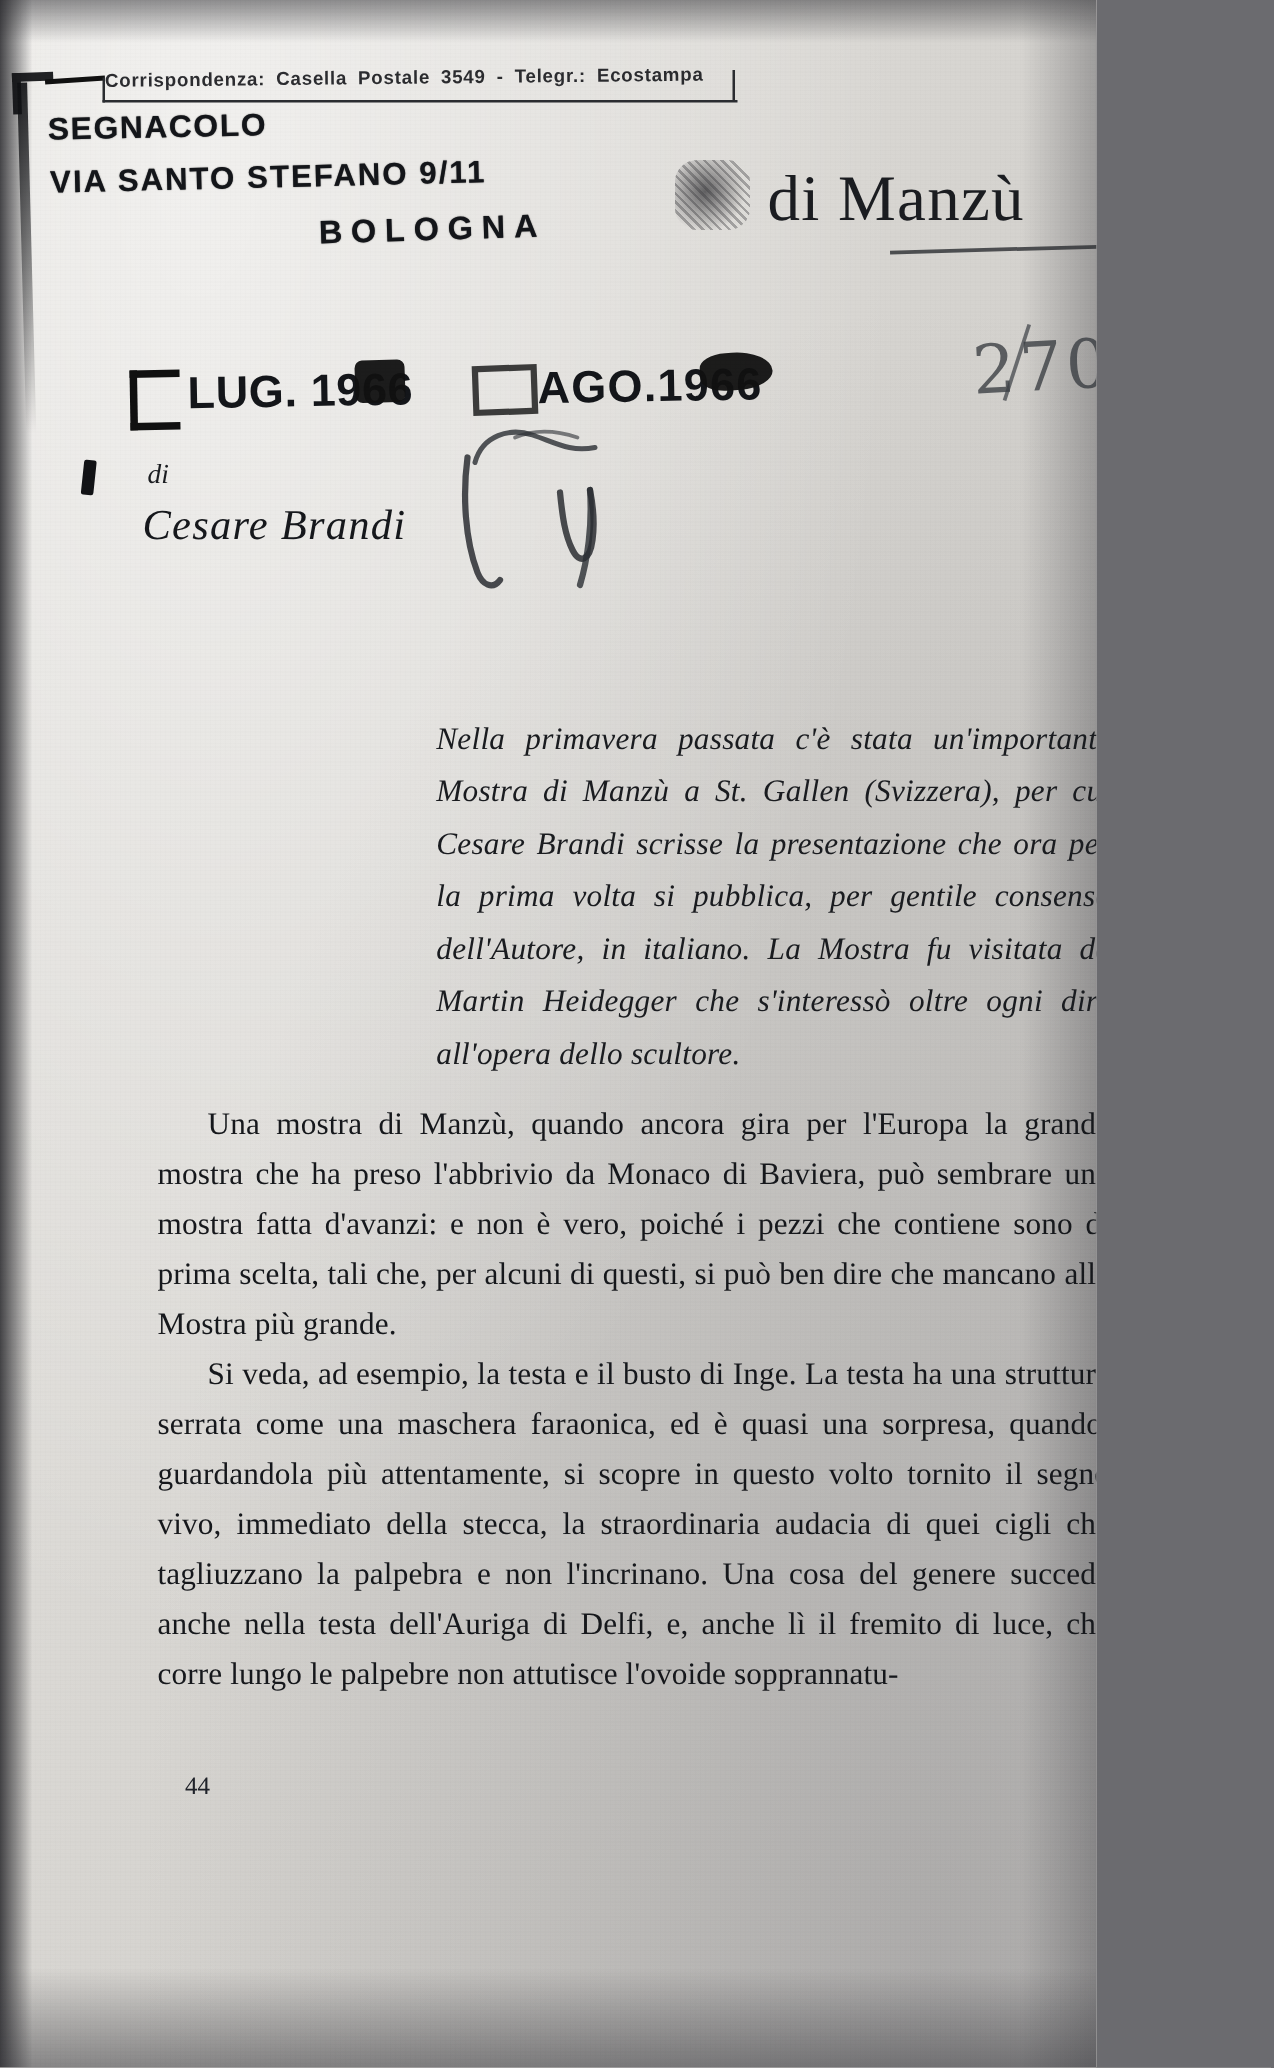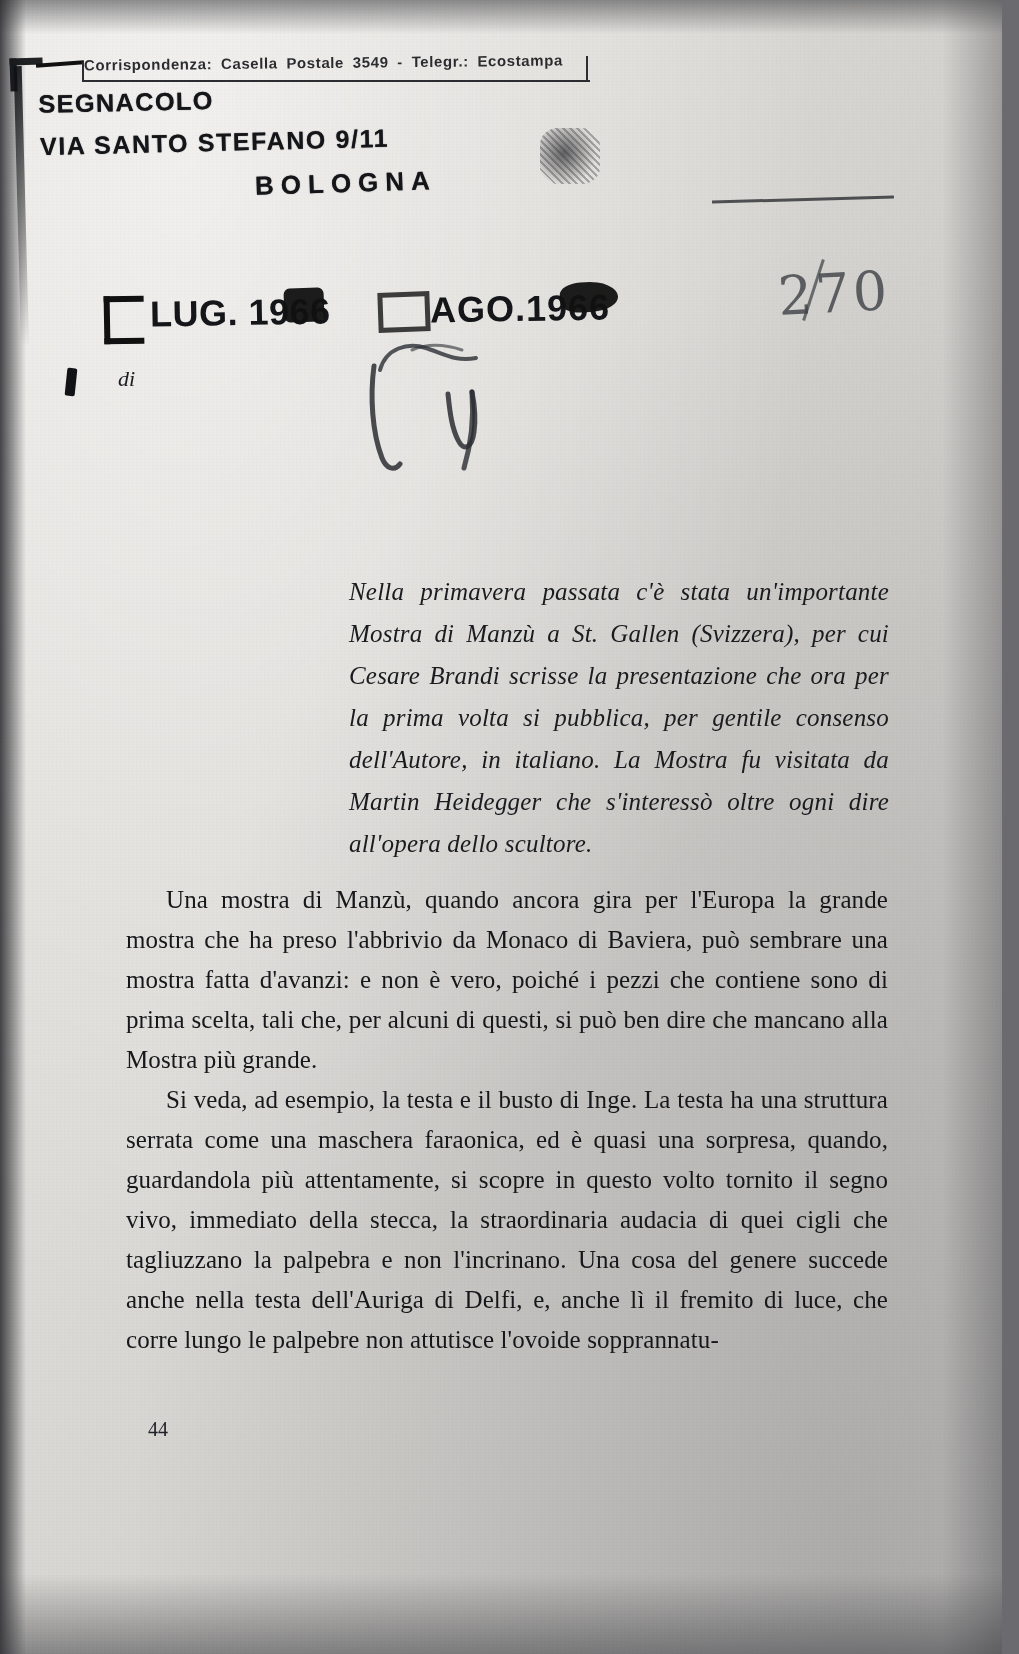--- a/index.html
+++ b/index.html
@@ -5,21 +5,21 @@
   html, body {
     margin: 0;
     padding: 0;
     background: #6b6b6f;
   }
   body {
     font-family: "Liberation Serif", serif;
   }
   #page {
     position: relative;
-    width: 1002px;
+    width: 877px;
     height: 1654px;
     overflow: hidden;
     background: #d9d7d2;
     background-image:
       radial-gradient(ellipse at 18% 8%, rgba(255,255,255,0.55), rgba(255,255,255,0) 55%),
       radial-gradient(ellipse at 85% 95%, rgba(110,110,115,0.30), rgba(255,255,255,0) 60%),
       linear-gradient(115deg, #e3e1dd 0%, #dcdad6 35%, #cfcdc9 70%, #c3c1be 100%);
   }
   
   #grain {
@@ -379,24 +379,26 @@
   <div id="date-lug-blot"></div>
 
   <div id="date-ago-box"></div>
   <div class="stamp" id="date-ago">AGO.1966</div>
   <div id="date-ago-blot"></div>
 
   <div id="pen-number">270</div>
   <div id="pen-slash"></div>
 
   <div id="ink-smudge"></div>
+  <div id="title-di-manzu">di Manzù</div>
   <div id="title-underline"></div>
 
   <div id="dot-mark"></div>
   <div id="byline-di">di</div>
+  <div id="byline-name">Cesare Brandi</div>
 
   <svg id="scrawl" viewBox="0 0 170 150" xmlns="http://www.w3.org/2000/svg">
     <path d="M28 34 C34 12, 56 6, 74 12 C92 18, 104 26, 124 22" fill="none" stroke="#2b2e33" stroke-width="4" stroke-linecap="round" opacity="0.8"></path>
     <path d="M22 30 C18 60, 20 96, 30 122 C34 132, 42 136, 48 128" fill="none" stroke="#2b2e33" stroke-width="5" stroke-linecap="round" opacity="0.85"></path>
     <path d="M96 58 C98 78, 100 92, 106 104 C112 116, 120 112, 122 96 C124 82, 122 66, 120 56" fill="none" stroke="#2b2e33" stroke-width="5" stroke-linecap="round" opacity="0.85"></path>
     <path d="M120 56 C122 84, 118 112, 112 132" fill="none" stroke="#2b2e33" stroke-width="5" stroke-linecap="round" opacity="0.8"></path>
     <path d="M60 14 C74 8, 92 8, 110 14" fill="none" stroke="#2b2e33" stroke-width="3" stroke-linecap="round" opacity="0.6"></path>
   </svg>
 
   <div id="abstract">Nella primavera passata c'è stata un'importante Mostra di Manzù a St. Gallen (Svizzera), per cui Cesare Brandi scrisse la presentazione che ora per la prima volta si pubblica, per gentile consenso dell'Autore, in italiano. La Mostra fu visitata da Martin Heidegger che s'interessò oltre ogni dire all'opera dello scultore.</div>

